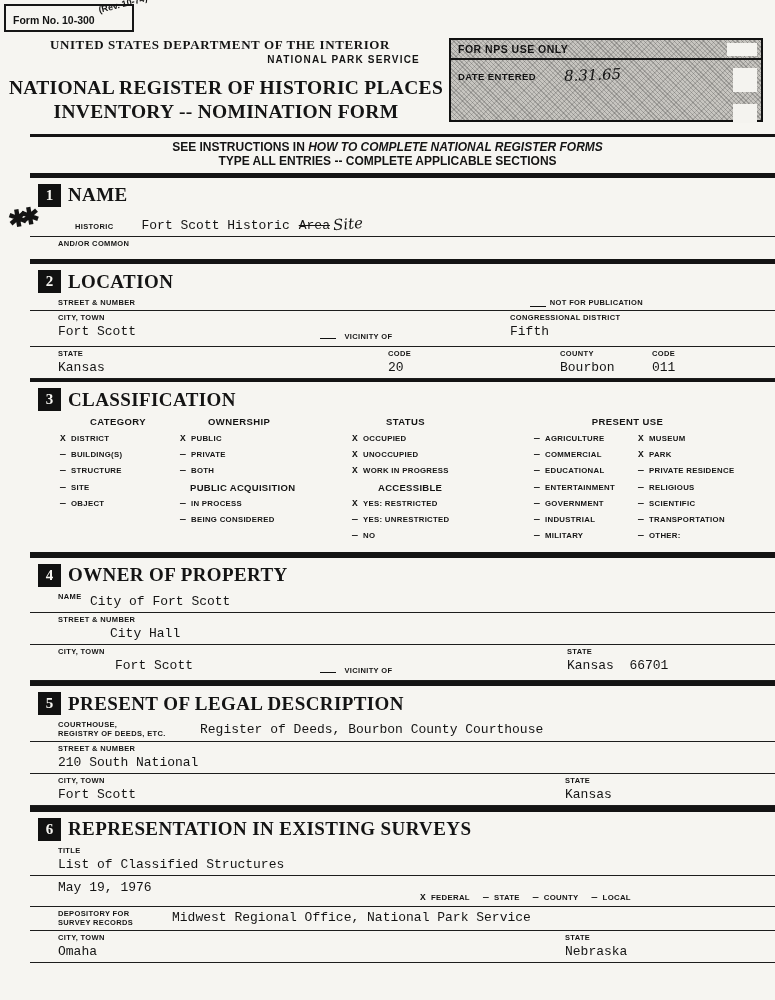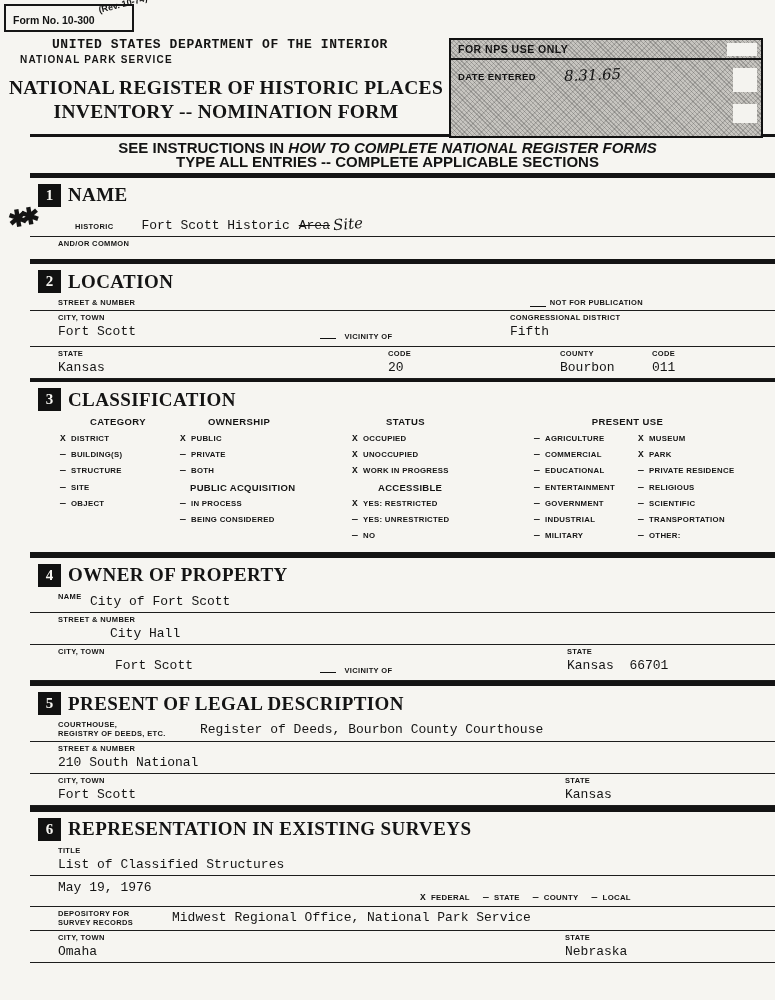--- a/index.html
+++ b/index.html
@@ -5,46 +5,46 @@
   *{margin:0;padding:0;box-sizing:border-box}
   html,body{background:#c9c7c2}
   .page{width:775px;height:1000px;margin:0 auto;background:#f6f5f1;position:relative;overflow:hidden;
         color:#141414;font-family:"Liberation Sans",sans-serif}
 
   
   .hdr{position:relative;height:134px}
   .formbox{position:absolute;left:4px;top:4px;width:130px;height:28px;border:2px solid #161616;padding:4px 0 0 7px}
   .formno{font-size:10.5px;font-weight:700;white-space:nowrap}
   .formrev{position:absolute;left:92px;top:-7px;font-size:9px;font-weight:700;transform:rotate(-14deg);white-space:nowrap}
-  .dept{position:absolute;top:37px;left:20px;width:400px;text-align:center;font-family:Liberation Mono, monospace;
+  .dept{position:absolute;top:37px;left:20px;width:400px;text-align:center;font-family:Liberation Serif, serif;
         font-weight:700;font-size:13px;letter-spacing:.6px}
-  .service{position:absolute;top:54px;left:20px;width:400px;text-align:left;font-weight:700;font-size:10px;letter-spacing:1.2px}
+  .service{position:absolute;top:54px;left:20px;width:400px;text-align:right;font-weight:700;font-size:10px;letter-spacing:1.2px}
   .mtitle{position:absolute;top:76px;left:0;width:452px;text-align:center;font-family:"Liberation Serif",serif;
           font-weight:700;font-size:19.5px;line-height:24px;letter-spacing:.3px}
-  .npsbox{position:absolute;top:38px;right:12px;width:314px;height:100px;border:2.5px solid #111;
+  .npsbox{position:absolute;top:38px;right:12px;width:314px;height:84px;border:2.5px solid #111;
           background:repeating-linear-gradient(45deg,rgba(40,40,40,.25) 0 1px,transparent 1px 3px),
                      repeating-linear-gradient(-45deg,rgba(40,40,40,.16) 0 1px,transparent 1px 4px),#c7c5c0}
   .nps-row{position:relative;border-bottom:2px solid #151515;padding:3px 6px 2px 7px}
   .nps-row.r1{height:20px;font-size:10.5px;font-weight:700;letter-spacing:.5px}
   .nps-row.r2{height:37px;padding-top:10px}
   .nps-row.r3{height:28px;border-bottom:none;padding-top:6px}
   .nps-lab{font-size:9.5px;font-weight:700;letter-spacing:.4px}
   .nps-stamp{font-weight:700;font-size:14px;letter-spacing:2.5px;margin-left:28px}
   .nps-hand{font-family:"DejaVu Serif",serif;font-style:italic;font-size:15px;margin-left:24px;display:inline-block;transform:rotate(-2deg)}
   .cut{position:absolute;background:#f4f3ef}
   .cut1{right:4px;top:3px;width:30px;height:13px}
   .cut2{right:4px;top:28px;width:24px;height:24px}
   .cut3{right:4px;top:64px;width:24px;height:19px}
 
   
   .bar{background:#141414;margin-left:30px}
   .b3{height:3px}.b4{height:4.5px}.b5{height:5.5px}
   .hline{border-top:1.5px solid #1d1d1d;margin-left:30px}
 
-  .instr{text-align:center;font-weight:700;font-size:15px;padding:4px 0 5px 0}
+  .instr{text-align:center;font-weight:700;font-size:12px;padding:4px 0 5px 0}
   .instr div{line-height:13.5px}
   .instr .it{font-style:italic}
 
   
   .sec-head{display:flex;align-items:center;padding:6px 0 3px 38px}
   .sec-num{width:23px;height:23px;background:#111;color:#f6f5f1;font-weight:700;font-size:15px;
            display:flex;align-items:center;justify-content:center;font-family:"Liberation Serif",serif;flex:none}
   .sec-title{font-family:"Liberation Serif",serif;font-weight:700;font-size:19px;letter-spacing:.4px;margin-left:7px;white-space:nowrap}
 
   .frow{padding:2px 20px 3px 58px;position:relative}

